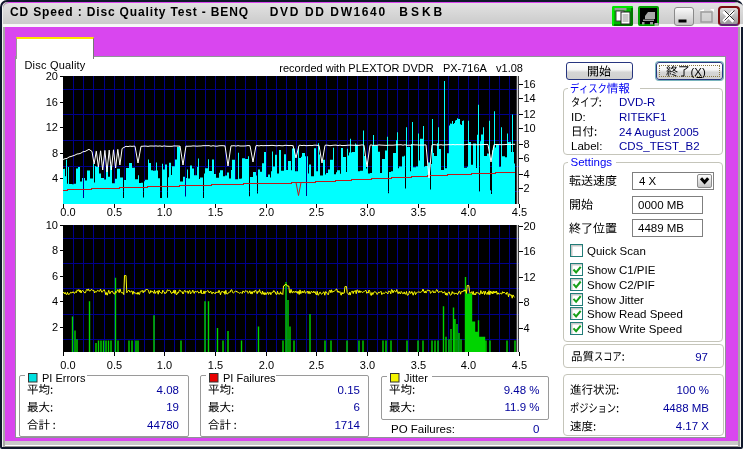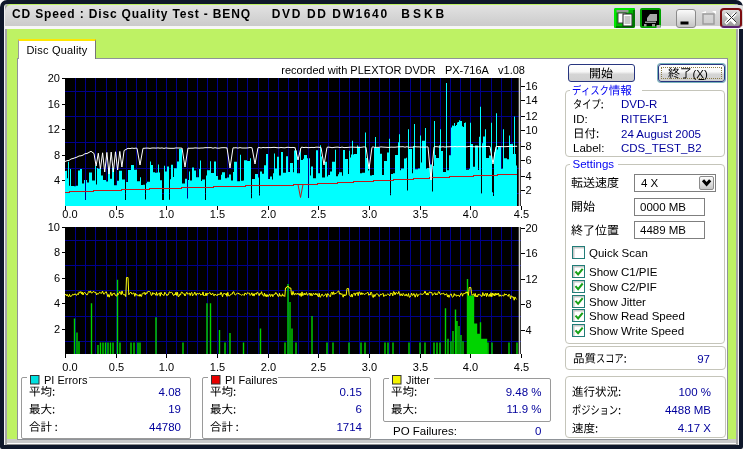--- a/index.html
+++ b/index.html
@@ -1,27 +1,27 @@
 <!DOCTYPE html>
 <html><head><meta charset="utf-8"><style>
 html,body{margin:0;padding:0;background:#fff;width:743px;height:449px;overflow:hidden}
 *{box-sizing:border-box}
 body{font-family:"Liberation Sans",sans-serif;position:relative}
-#win{position:absolute;left:0;top:0;width:743px;height:449px;background:#bef264;
-  border:4px solid #0f172a;border-radius:7px 7px 2px 2px;
+#win{position:absolute;left:0;top:0;width:743px;height:449px;background:#d946ef;
+  border:2px solid #0f172a;border-radius:7px 7px 2px 2px;
   box-shadow:inset 1px 0 0 #f2f2f2, inset 3px 0 0 #a6a6a6, inset -1px 0 0 #f2f2f2,
    inset -3px 0 0 #a6a6a6, inset 0 -1px 0 #8f8f8f, inset 0 -2px 0 #ffffff, inset 0 -6px 0 #c9c9c9}
 .abs{position:absolute}
 #titlebar{left:1px;top:1px;width:741px;height:21px;background:linear-gradient(#e2e2e2,#cbcbcb);
   border-radius:6px 6px 0 0;}
 #titlestrip{left:1px;top:22px;width:741px;height:3px;background:#f7f7f7}
 #title{left:8px;top:3px;font-size:12px;font-weight:bold;color:#000;letter-spacing:0.85px;white-space:pre}
 #tab{left:14px;top:35px;width:78px;height:20px;background:#fff;border-top:2px solid #ffe600;
   border-left:1px solid #9a9a9a;border-right:1px solid #767676;z-index:3;
-  font-size:11px;text-align:center;padding-top:3px;color:#000;letter-spacing:0.2px}
+  font-size:11px;text-align:center;padding-top:20px;color:#000;letter-spacing:0.2px}
 #page{left:13px;top:54px;width:711px;height:382px;background:#fff;border:1px solid #8f9398;z-index:1}
 .btn{border:1px solid #27357f;border-radius:3px;background:linear-gradient(#ffffff 0%,#f7f7f7 42%,#d5d5d5 58%,#d0d0d0 100%);z-index:4}
 #btn2{box-shadow:0 0 0 1px #79b4bc;outline:1px dotted #8a7a45;outline-offset:-4px}
 .grp{border:1px solid #c5c5ba;border-radius:4px;z-index:2}
 .white{background:#fff;z-index:3}
 .edit{border:1px solid #7f7f7f;background:#fff;z-index:4}
 .cb{width:13px;height:13px;border:1px solid #217c78;background:#fff;z-index:4;
   box-shadow:inset 1.5px 1.5px 0 #c8c8c8}
 .sbox{border:1px solid #9a9a9a;border-radius:2px;z-index:2}
 #combobtn{border:1px solid #8c8c8c;border-radius:2px;background:linear-gradient(#fdfdfd,#c6c6c6);z-index:5}

